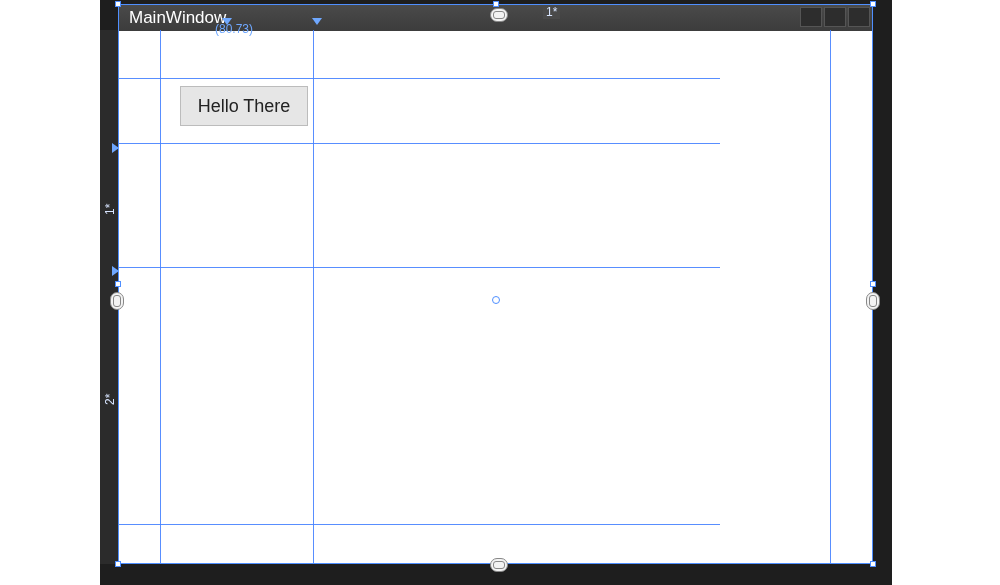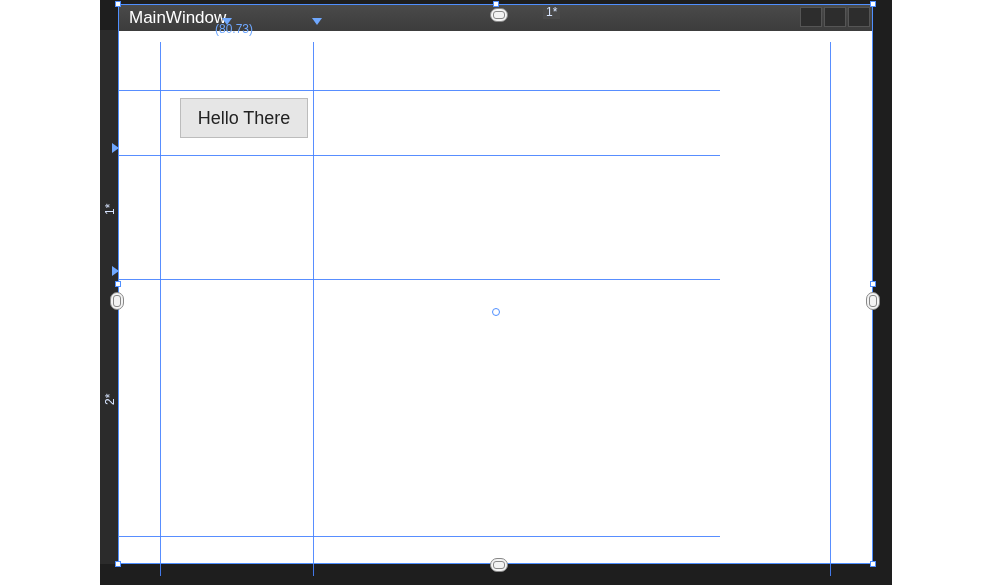--- a/index.html
+++ b/index.html
@@ -75,21 +75,21 @@
   .sh-ml { left: -4px; top: 50%; transform: translateY(-50%); }
   .sh-mr { right: -4px; top: 50%; transform: translateY(-50%); }
   .sh-bl { left: -4px; bottom: -4px; }
   .sh-bm { left: 50%; bottom: -4px; transform: translateX(-50%); }
   .sh-br { right: -4px; bottom: -4px; }
 
   
   .client {
     position: absolute;
     left: 118px;
-    top: 42px; 
+    top: 30px; 
     width: 602px;
     height: 534px;
     pointer-events: none;
   }
   .gridline-v, .gridline-h {
     position: absolute;
     background: rgba(70,130,255,0.9);
   }
   .gridline-v { width: 1px; height: 100%; top: 0; }
   .gridline-h { height: 1px; width: 100%; left: 0; }

